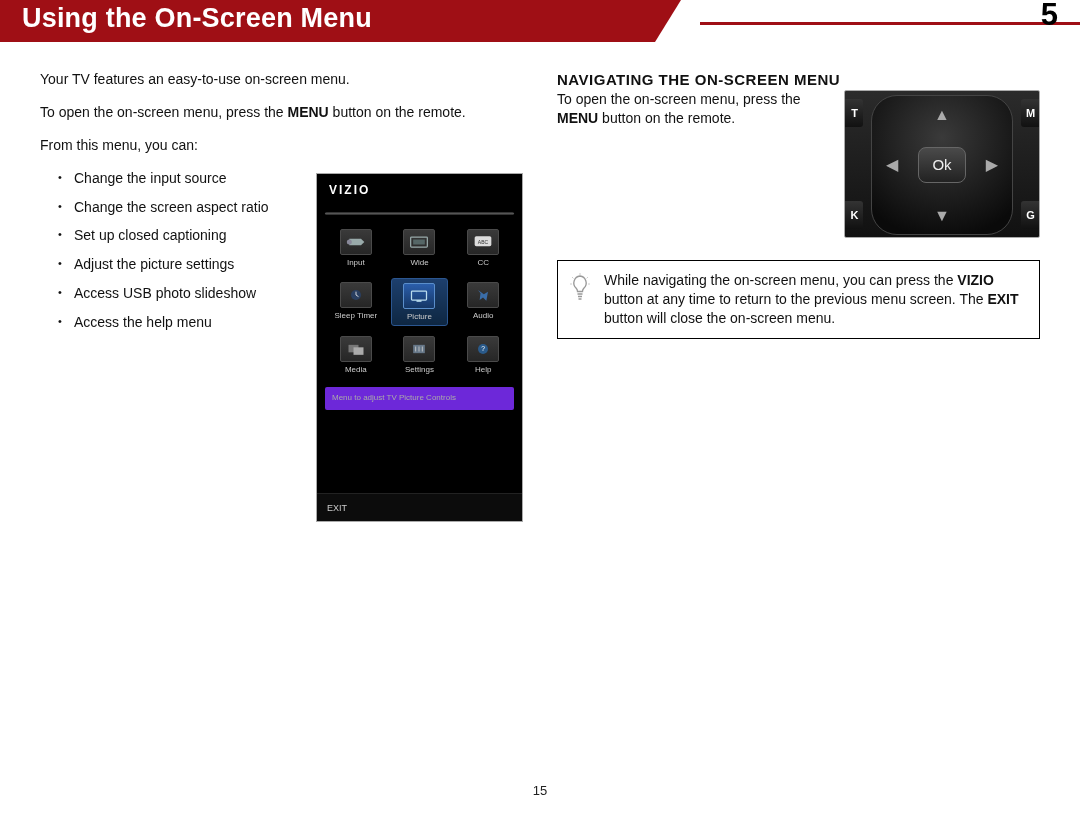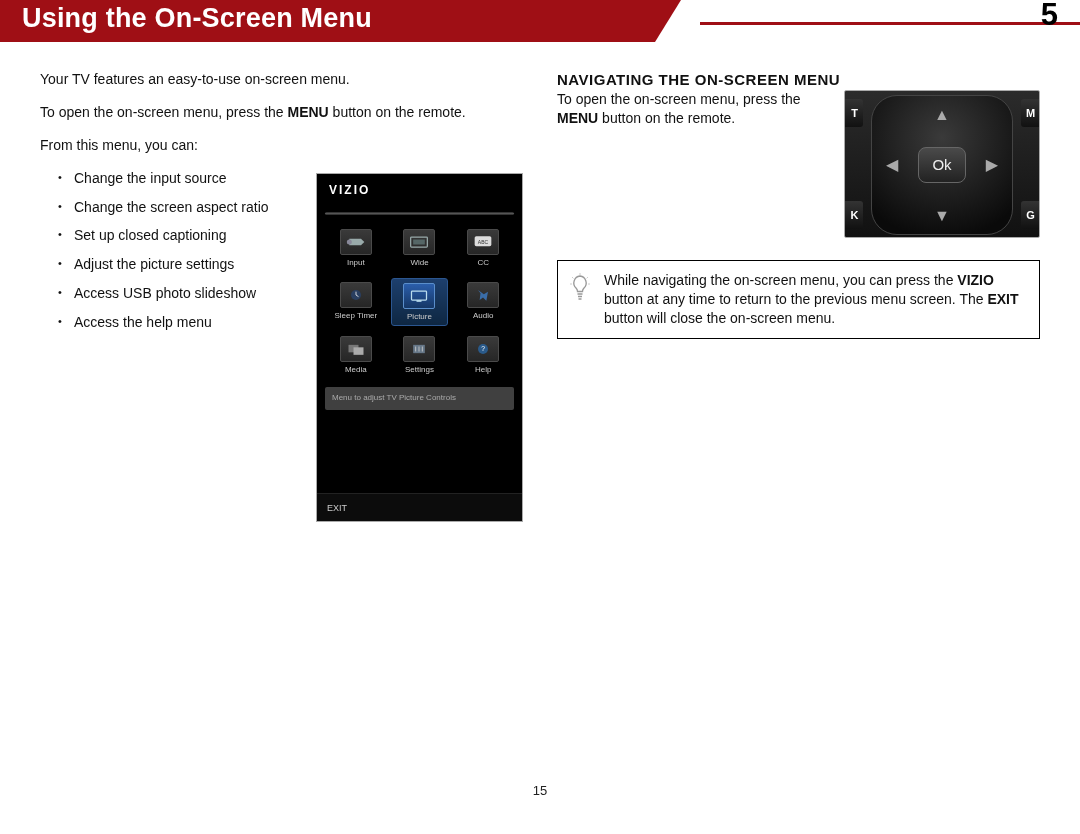--- a/index.html
+++ b/index.html
@@ -114,21 +114,21 @@
     border-radius: 2px;
     display: flex;
     align-items: center;
     justify-content: center;
   }
   .phone-icn svg { width: 20px; height: 16px; }
   .phone-icn.highlight-i {
     background: linear-gradient(180deg,#2b5eab,#153766);
     border-color:#5a8ecb;
   }
-  .phone-footer-msg { margin-top: 8px; background:#404040; padding:6px 7px; font-size:8px; color:#aaa; border-radius:2px; }
+  .phone-footer-msg { margin-top: 8px; background:#6d28d9; padding:6px 7px; font-size:8px; color:#aaa; border-radius:2px; }
   .phone-footer-exit { position:absolute; bottom:7px; left:10px; font-size:9px; color:#ccc; }
   .phone-bottom-bar { position:absolute; bottom:0; left:0; right:0; height:28px; background:#0c0c0c; border-top:1px solid #222; }
 
   .section-head {
     font-size: 15px;
     font-weight: 700;
     letter-spacing: 0.5px;
     margin-bottom: 0;
   }
   .right-top-row { display:flex; gap:12px; align-items:flex-start; }

